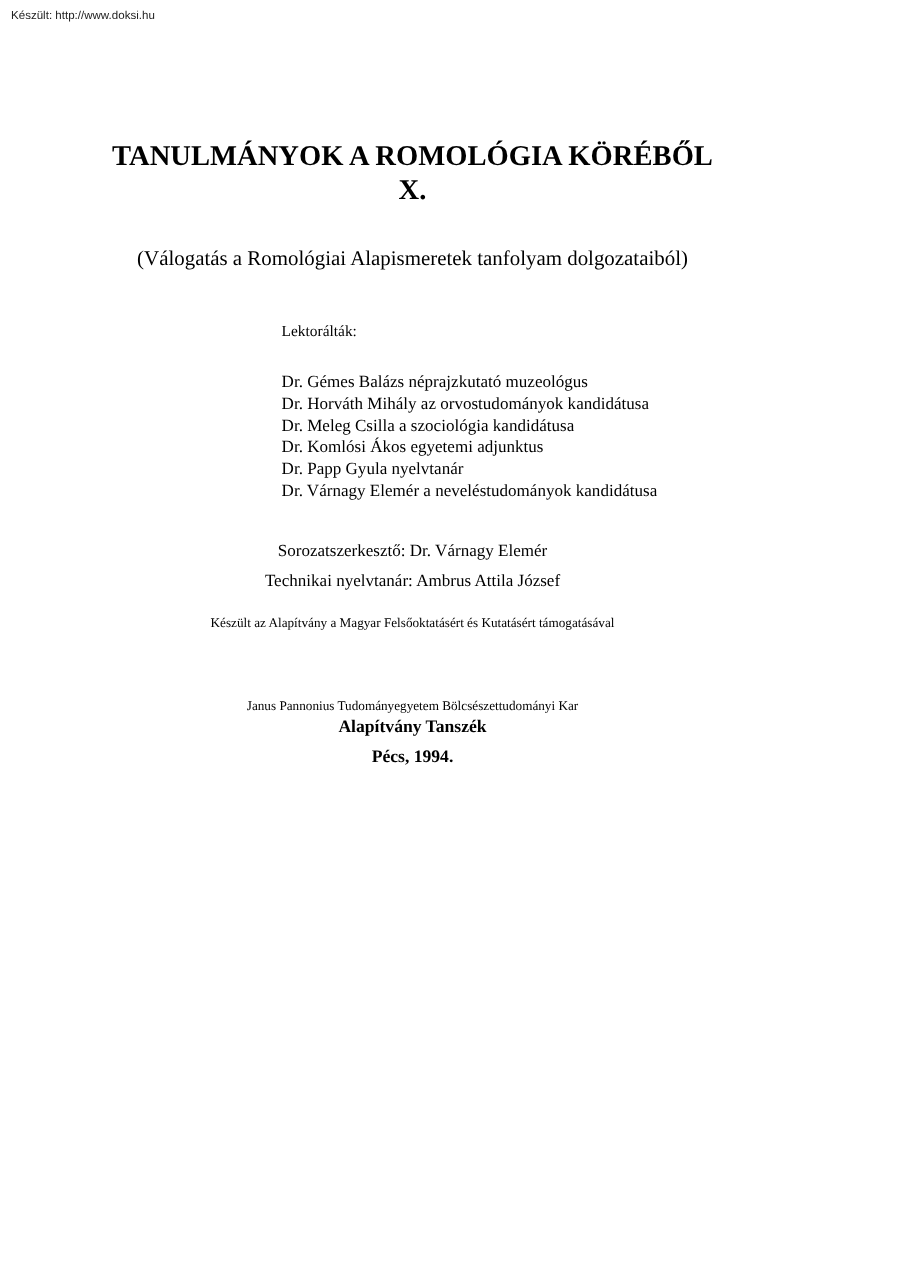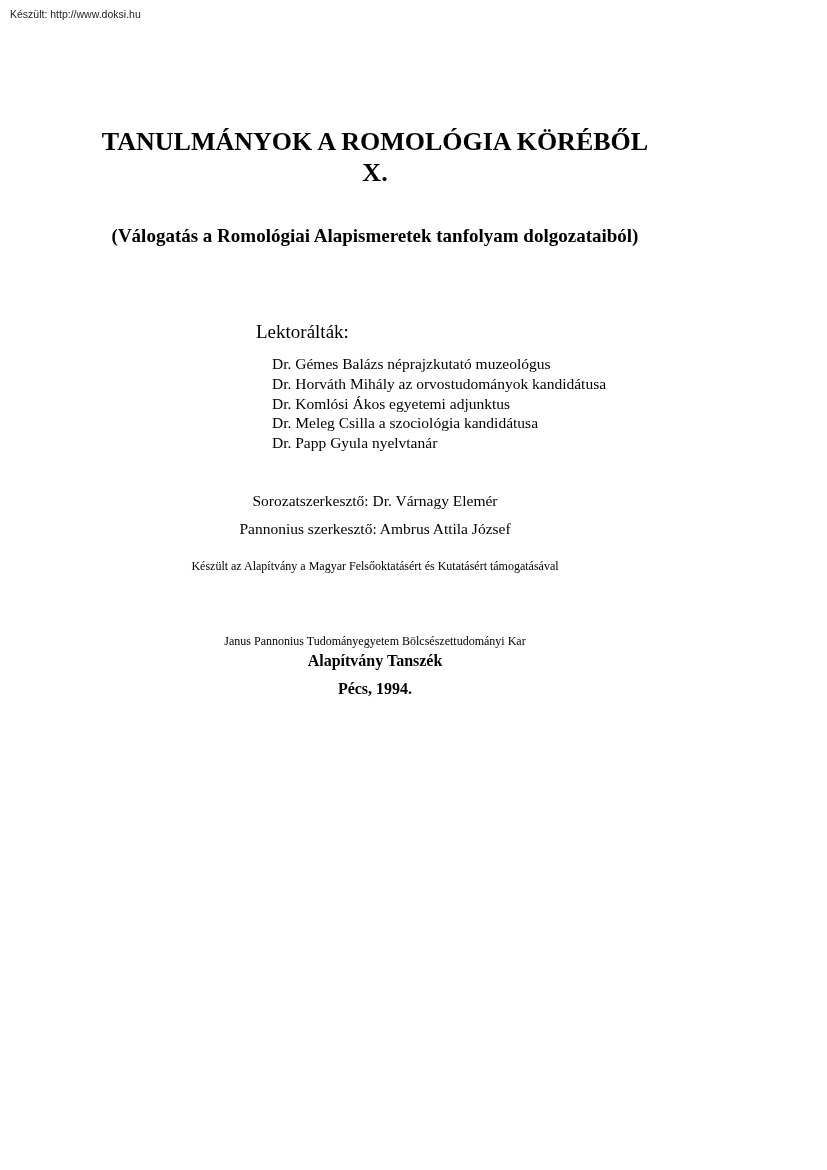--- a/index.html
+++ b/index.html
@@ -2,23 +2,23 @@
 <html><head>
 <meta charset="utf-8">
 <style>
   html, body { margin: 0; padding: 0; background: #ffffff; }
   body { width: 827px; height: 1170px; position: relative; overflow: hidden; }
   .src { position: absolute; left: 10px; top: 8px; font-family: "Liberation Sans", sans-serif; font-size: 10.5px; color: #222; }
   .serif { font-family: "Liberation Serif", serif; color: #000; }
   .c { position: absolute; left: 0; width: 750px; text-align: center; white-space: nowrap; }
   .title { top: 127px; font-size: 26px; font-weight: bold; line-height: 30px; }
   .title2 { top: 158px; font-size: 26px; font-weight: bold; line-height: 30px; }
-  .subtitle { top: 224px; font-size: 19px; font-weight: bold; line-height: 24px; text-align: center; }
-  .rev-label { position: absolute; left: 256px; top: 322px; font-size: 19px; line-height: 20px; }
-  .rev-list { position: absolute; left: 256px; top: 338px; font-size: 15.5px; line-height: 19.8px; margin: 16px; padding: 0; list-style: none; }
+  .subtitle { top: 224px; font-size: 19px; font-weight: normal; line-height: 24px; text-align: center; }
+  .rev-label { position: absolute; left: 256px; top: 292px; font-size: 14px; line-height: 20px; }
+  .rev-list { position: absolute; left: 256px; top: 338px; font-size: 15.5px; line-height: 19.8px; margin: 0; padding: 0; list-style: none; }
   .rev-list li { white-space: nowrap; }
   .ed1 { top: 491px; font-size: 15.5px; line-height: 20px; }
   .ed2 { top: 519px; font-size: 15.5px; line-height: 20px; }
   .ed3 { top: 556px; font-size: 12px; line-height: 20px; }
   .uni1 { top: 631px; font-size: 12px; font-weight: normal; line-height: 20px; }
   .uni2 { top: 651px; font-size: 16px; font-weight: bold; line-height: 20px; }
   .place { top: 679px; font-size: 16px; font-weight: bold; line-height: 20px; }
 </style>
 </head>
 <body>
@@ -27,24 +27,25 @@
 
 <div class="c serif title">TANULMÁNYOK A ROMOLÓGIA KÖRÉBŐL</div>
 <div class="c serif title2">X.</div>
 
 <div class="c serif subtitle">(Válogatás a Romológiai Alapismeretek tanfolyam dolgozataiból)</div>
 
 <div class="serif rev-label">Lektorálták:</div>
 <ul class="serif rev-list">
   <li>Dr. Gémes Balázs néprajzkutató muzeológus</li>
   <li>Dr. Horváth Mihály az orvostudományok kandidátusa</li>
+  <li>Dr. Meleg Csilla a szociológia kandidátusa</li>
   <li>Dr. Komlósi Ákos egyetemi adjunktus</li>
-  <li>Dr. Meleg Csilla a szociológia kandidátusa</li>
   <li>Dr. Papp Gyula nyelvtanár</li>
+  <li>Dr. Várnagy Elemér a neveléstudományok kandidátusa</li>
 </ul>
 
 <div class="c serif ed1">Sorozatszerkesztő: Dr. Várnagy Elemér</div>
-<div class="c serif ed2">Pannonius szerkesztő: Ambrus Attila József</div>
+<div class="c serif ed2">Technikai nyelvtanár: Ambrus Attila József</div>
 <div class="c serif ed3">Készült az Alapítvány a Magyar Felsőoktatásért és Kutatásért támogatásával</div>
 
 <div class="c serif uni1">Janus Pannonius Tudományegyetem Bölcsészettudományi Kar</div>
 <div class="c serif uni2">Alapítvány Tanszék</div>
 <div class="c serif place">Pécs, 1994.</div>
 
 </body></html>

